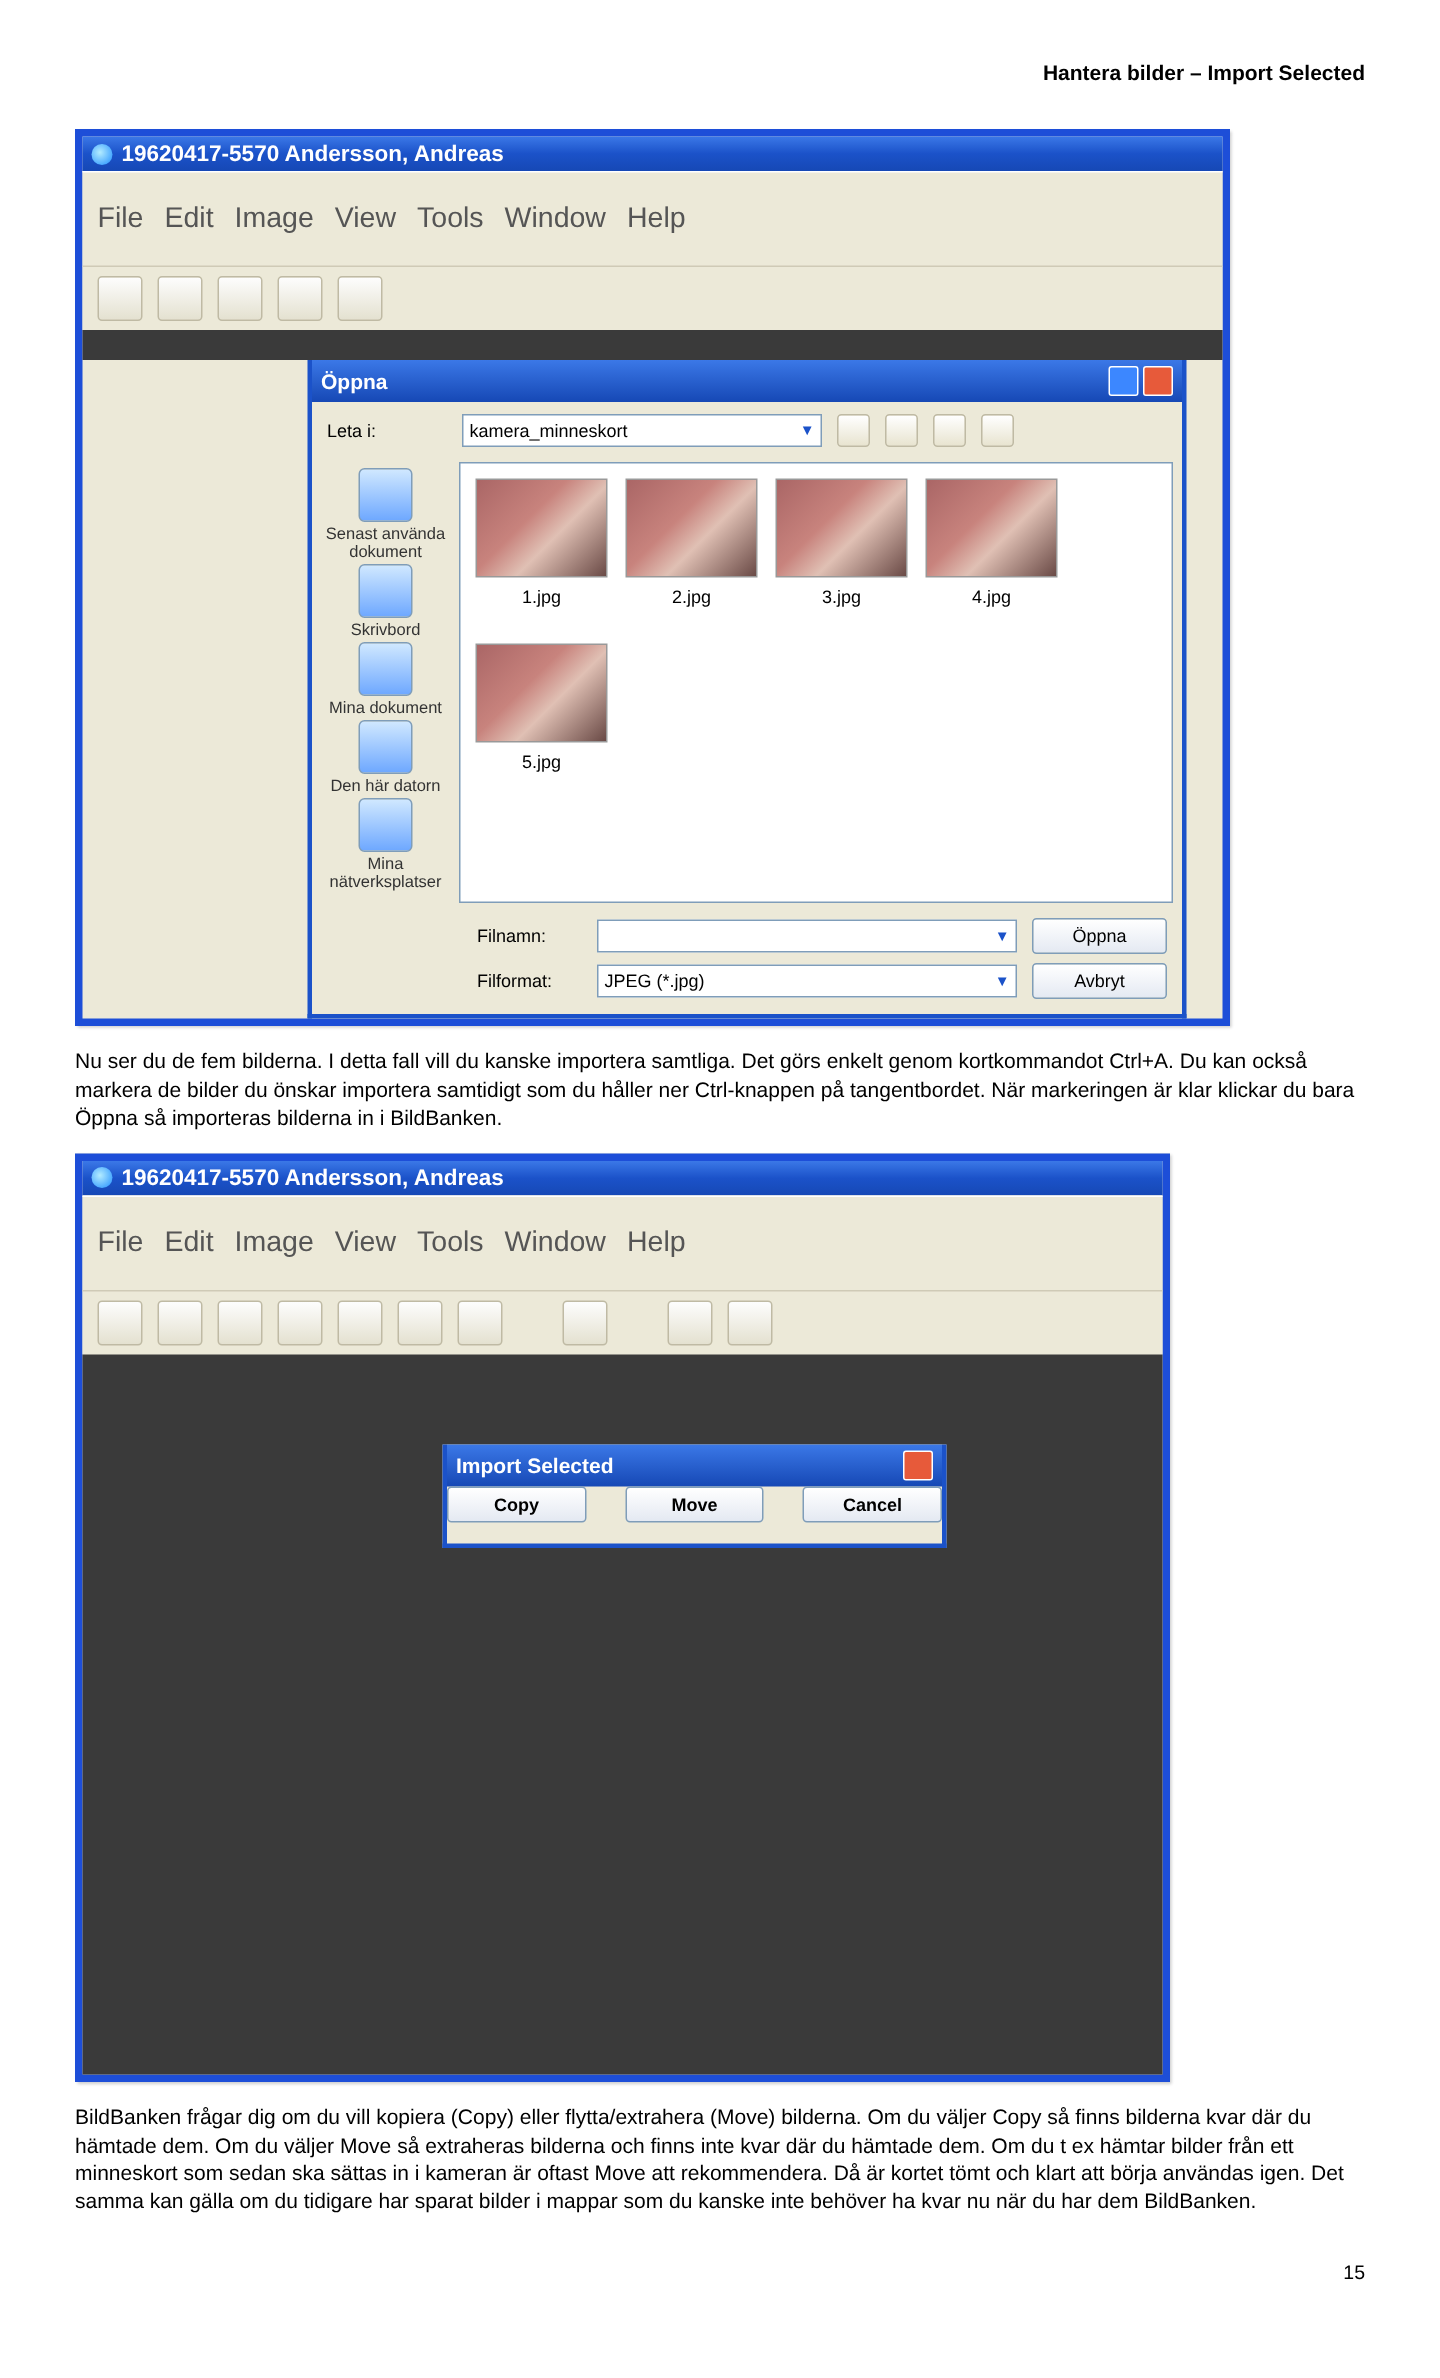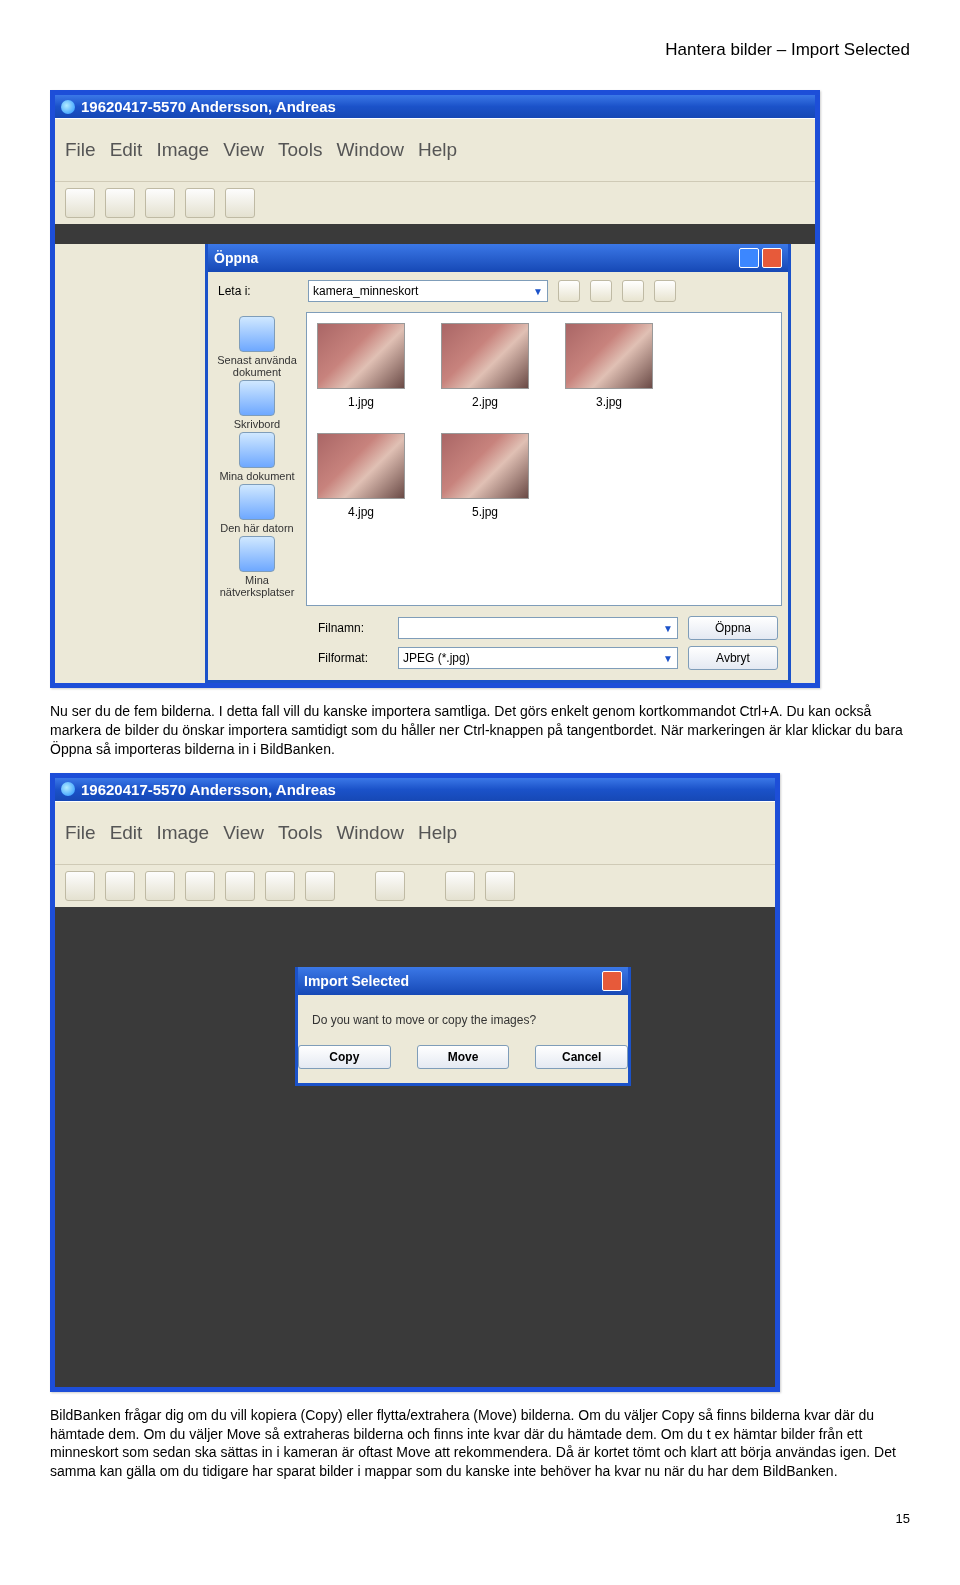--- a/index.html
+++ b/index.html
@@ -6,22 +6,23 @@
     font-family: Arial, Helvetica, sans-serif;
     background: #fff;
     margin: 0;
     padding: 40px 50px 30px 50px;
     width: 860px;
     color: #000;
     font-size: 14px;
   }
   .header-right {
     text-align: right;
-    font-size: 17px;
+    font-size: 14px;
     margin-bottom: 30px;
+    font-weight: bold;
   }
   .page-num {
     text-align: right;
     font-size: 13px;
     margin-top: 30px;
   }
   p.body-text { margin: 14px 0; line-height: 1.35; }
 
   
   .win {
@@ -116,21 +117,21 @@
   }
   .place { text-align:center; font-size:11px; color:#333; }
   .place-ico { width:34px; height:34px; margin:0 auto 2px;
     background:linear-gradient(#d0e8ff,#6ea8ff);
     border:1px solid #7f9db9; border-radius:4px; }
   .filepane {
     flex:1; background:#fff; border:1px solid #7f9db9;
     margin:2px 6px 2px 0;
     padding:10px;
   }
-  .thumbs { display:flex; flex-wrap:wrap; gap:24px 36px;align-items:flex-end; }
+  .thumbs { display:flex; flex-wrap:wrap; gap:24px 12px;align-items:flex-end; }
   .thumb { text-align:center; font-size:12px; color:#000; }
   .thumb .pic {
     width:86px; height:64px; border:1px solid #999;
     background:linear-gradient(135deg,#a66,#c8837d 40%,#e0c0b4 60%, #6a4a46);
     margin-bottom:6px;
   }
   .dlg-foot {
     display:grid;
     grid-template-columns: 90px 70px 1fr 90px;
     gap:6px 10px;
@@ -279,21 +280,20 @@
     <span class="tb-icon"></span>
   </div>
   <div class="dark-area2">
     <div class="small-dlg">
       <div class="dlg-title">
         <span>Import Selected</span>
         <span class="ctrls">
             <span class="dlg-btn dlg-close"></span>
           </span>
       </div>
-      <div class="sd-body">Do you want to move or copy the images?</div>
       <div class="sd-btns">
         <div class="xp-btn" style="flex:1">Copy</div>
         <div class="xp-btn" style="flex:1">Move</div>
         <div class="xp-btn" style="flex:1">Cancel</div>
       </div>
     </div>
   </div>
 </div>
 
 <p class="body-text">BildBanken frågar dig om du vill kopiera (Copy) eller flytta/extrahera (Move) bilderna. Om du väljer Copy så finns bilderna kvar där du hämtade dem. Om du väljer Move så extraheras bilderna och finns inte kvar där du hämtade dem. Om du t ex hämtar bilder från ett minneskort som sedan ska sättas in i kameran är oftast Move att rekommendera. Då är kortet tömt och klart att börja användas igen. Det samma kan gälla om du tidigare har sparat bilder i mappar som du kanske inte behöver ha kvar nu när du har dem BildBanken.</p>

